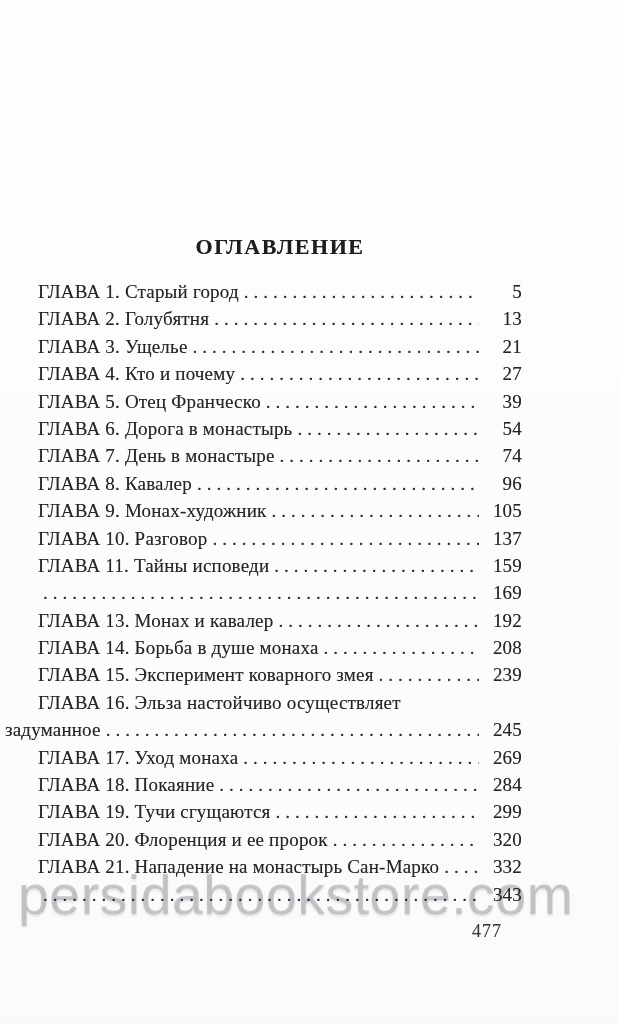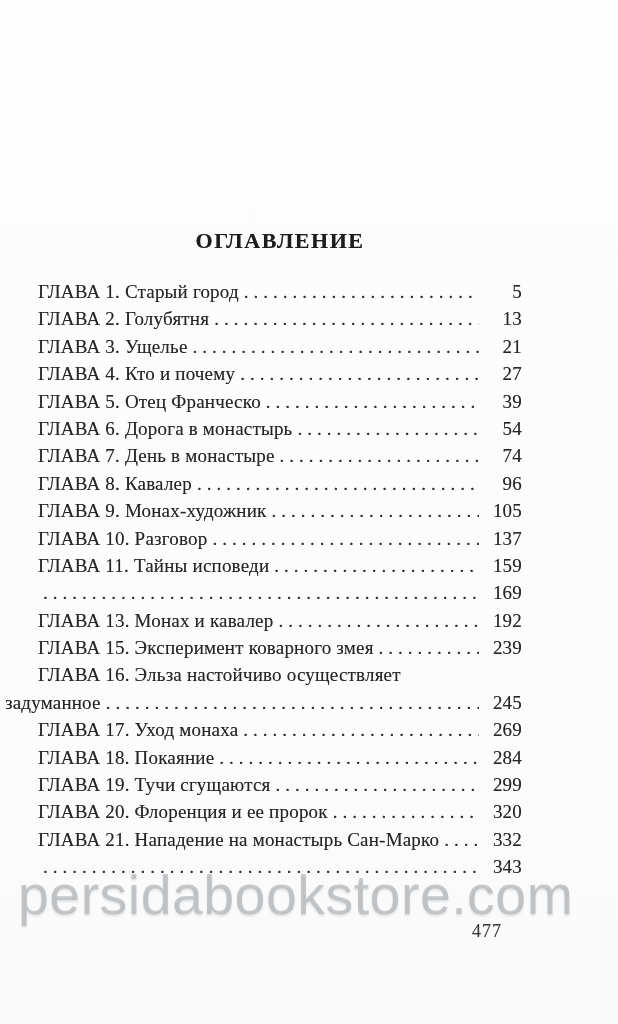--- a/index.html
+++ b/index.html
@@ -37,21 +37,21 @@
     user-select: none;
   }
   .content {
     position: absolute;
     inset: 0;
     z-index: 2;
     color: #26262a;
   }
   .page-title {
     position: absolute;
-    top: 228px;
+    top: 234px;
     left: 38px;
     width: 484px;
     text-align: center;
     font-weight: bold;
     font-size: 22px;
     letter-spacing: 1.5px;
     color: #1d1d20;
     text-shadow: 0 0 0.6px rgba(30,30,35,0.55);
   }
   .toc {
@@ -188,20 +188,25 @@
         <span class="dots"></span>
         <span class="num">169</span>
       </div>
 
       <div class="row">
         <span class="lbl">ГЛАВА 13. Монах и кавалер</span>
         <span class="dots"></span>
         <span class="num">192</span>
       </div>
 
+      <div class="row">
+        <span class="lbl">ГЛАВА 14. Борьба в душе монаха</span>
+        <span class="dots"></span>
+        <span class="num">208</span>
+      </div>
 
       <div class="row">
         <span class="lbl">ГЛАВА 15. Эксперимент коварного змея</span>
         <span class="dots"></span>
         <span class="num">239</span>
       </div>
 
       <div class="row">
         <span class="lbl">ГЛАВА 16. Эльза настойчиво осуществляет</span>
       </div>

